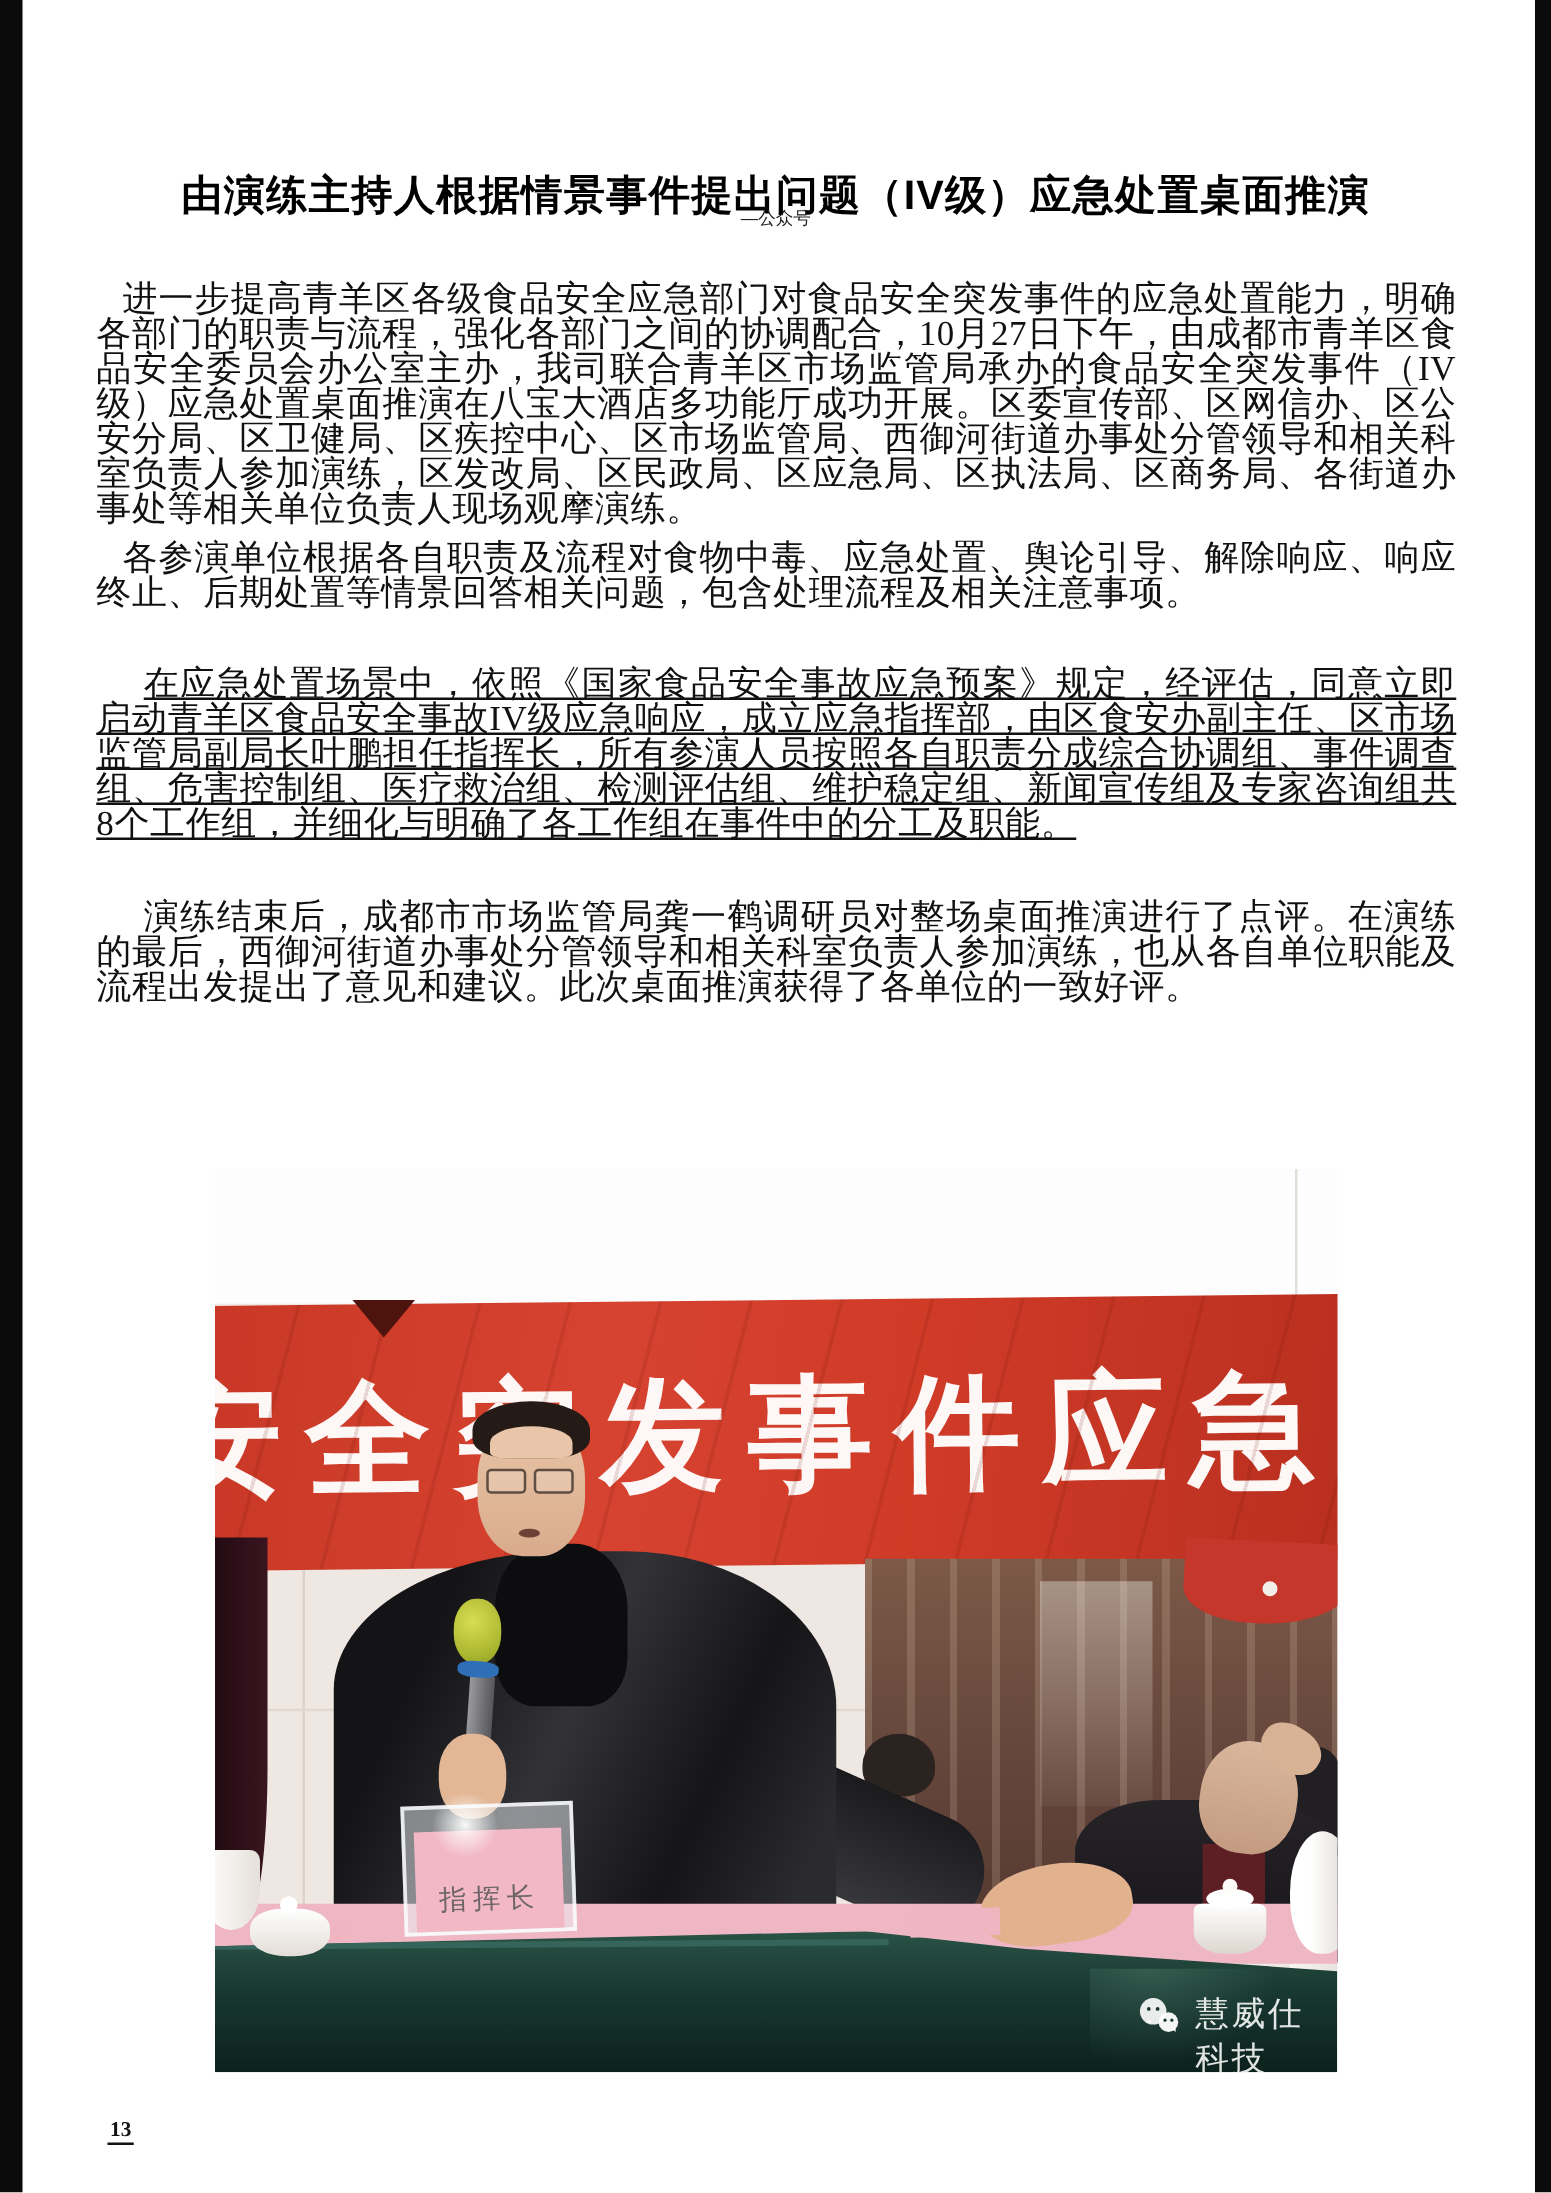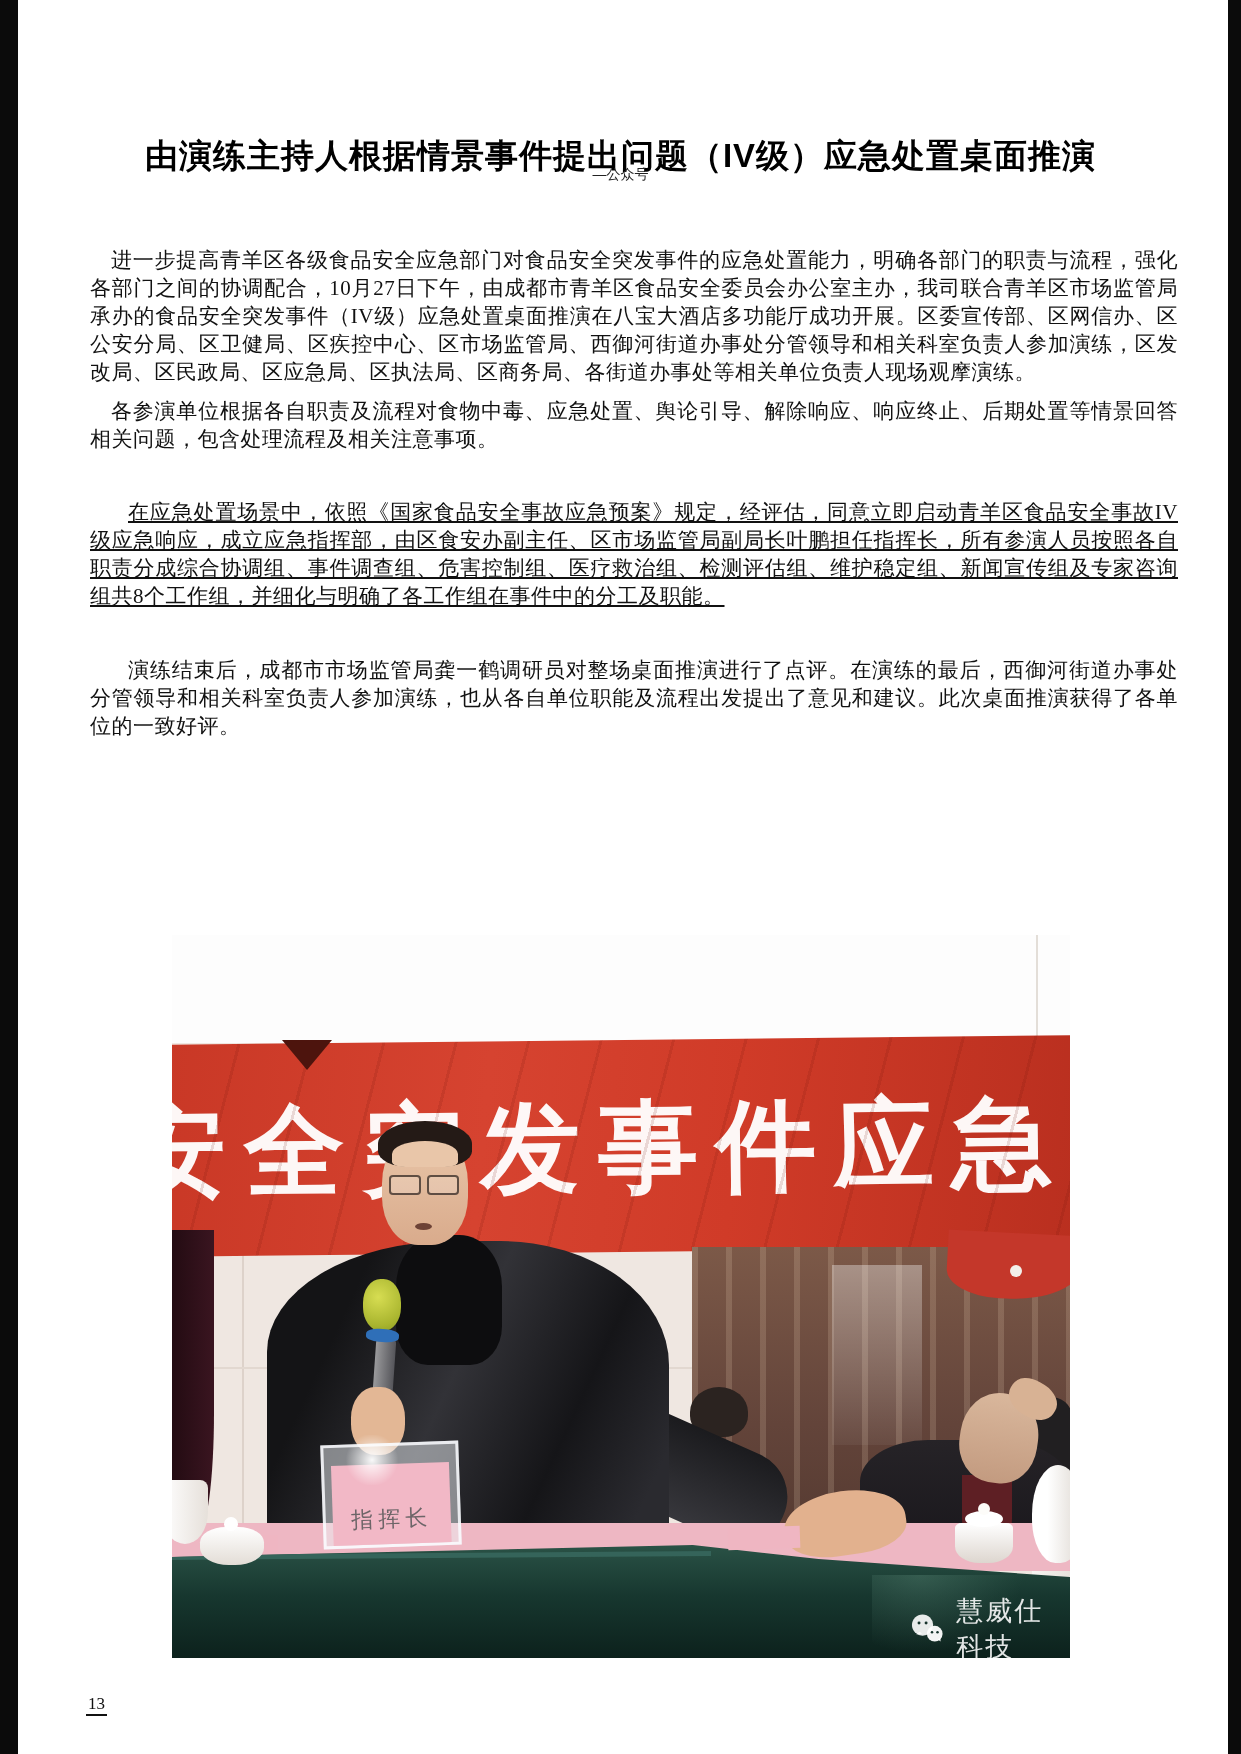--- a/index.html
+++ b/index.html
@@ -16,35 +16,35 @@
     position:absolute;top:112px;left:60px;right:60px;text-align:center;
     font-family:"Liberation Sans","DejaVu Sans",sans-serif;
     font-weight:bold;font-size:33px;letter-spacing:1px;color:#000;
   }
   .doc-subtitle{
     position:absolute;top:166px;left:0;right:0;text-align:center;
     font-family:"Liberation Sans","DejaVu Sans",sans-serif;
     font-size:14px;color:#222;
   }
   .article{
-    position:absolute;top:246px;left:77px;width:1088px;
-    font-size:21px;line-height:28px;letter-spacing:0.5px;text-align:justify;margin-left:13px;
+    position:absolute;top:226px;left:77px;width:1088px;
+    font-size:28px;line-height:28px;letter-spacing:0.5px;text-align:justify;
   }
   .article p{margin:0;}
   .ind-1{text-indent:21px;}
   .ind-2{text-indent:30px;}
   .ind-3{text-indent:38px;}
   .mt-s{margin-top:8px!important;}
   .mt-m{margin-top:11px!important;}
   .mt-l{margin-top:45px!important;text-decoration:underline;}
   .mt-xl{margin-top:46px!important;}
 
   .page-number{
     position:absolute;left:86px;top:1694px;
-    font-weight:normal;font-size:17px;border-bottom:2px solid #111;padding:0 2px;text-align:center;
+    font-weight:bold;font-size:17px;border-bottom:2px solid #111;padding:0 2px;text-align:center;
   }
 
   
   .photo{
     position:absolute;left:172px;top:935px;width:898px;height:723px;
     overflow:hidden;background:#fdfdfd;
   }
   .photo *{position:absolute;}
   .wall-lower{left:0;top:108px;width:898px;height:545px;background:#efe7e1;z-index:1;}
   .grout-v1{left:70px;top:315px;width:2px;height:290px;background:#ddd2ca;z-index:1;}
@@ -169,21 +169,21 @@
   .cup1-lid{left:793px;top:576px;width:38px;height:16px;z-index:8;background:#fff;border-radius:50%;}
   .cup1-knob{left:806px;top:568px;width:12px;height:12px;z-index:8;background:#fdfcf9;border-radius:50%;}
   .urn{left:860px;top:530px;width:52px;height:98px;z-index:8;
     background:linear-gradient(90deg,#ffffff 30%,#dcd6cf);border-radius:50% 50% 45% 45%;}
   .teapot{left:28px;top:592px;width:64px;height:38px;z-index:8;
     background:linear-gradient(180deg,#ffffff,#e3ddd6);border-radius:40% 40% 45% 45%;}
   .teapot-knob{left:52px;top:582px;width:14px;height:14px;z-index:8;background:#fff;border-radius:50%;}
   .cup-far-left{left:-10px;top:545px;width:46px;height:64px;z-index:8;
     background:linear-gradient(90deg,#ffffff,#e6e0da);border-radius:8px 8px 50% 50%;}
 
-  .watermark{left:738px;top:658px;z-index:9;display:flex;align-items:center;gap:10px;position:absolute;}
+  .watermark{left:738px;top:658px;z-index:9;display:flex;align-items:flex-start;gap:10px;position:absolute;}
   .wm-icon{position:static!important;}
   .wm-text{position:static!important;color:rgba(255,255,255,0.88);
     font-family:"Liberation Sans","DejaVu Sans",sans-serif;
     font-size:27px;letter-spacing:2px;}
 </style>
 </head>
 <body>
 
 <div class="edge-bar edge-left"></div>
 <div class="edge-bar edge-right"></div>

